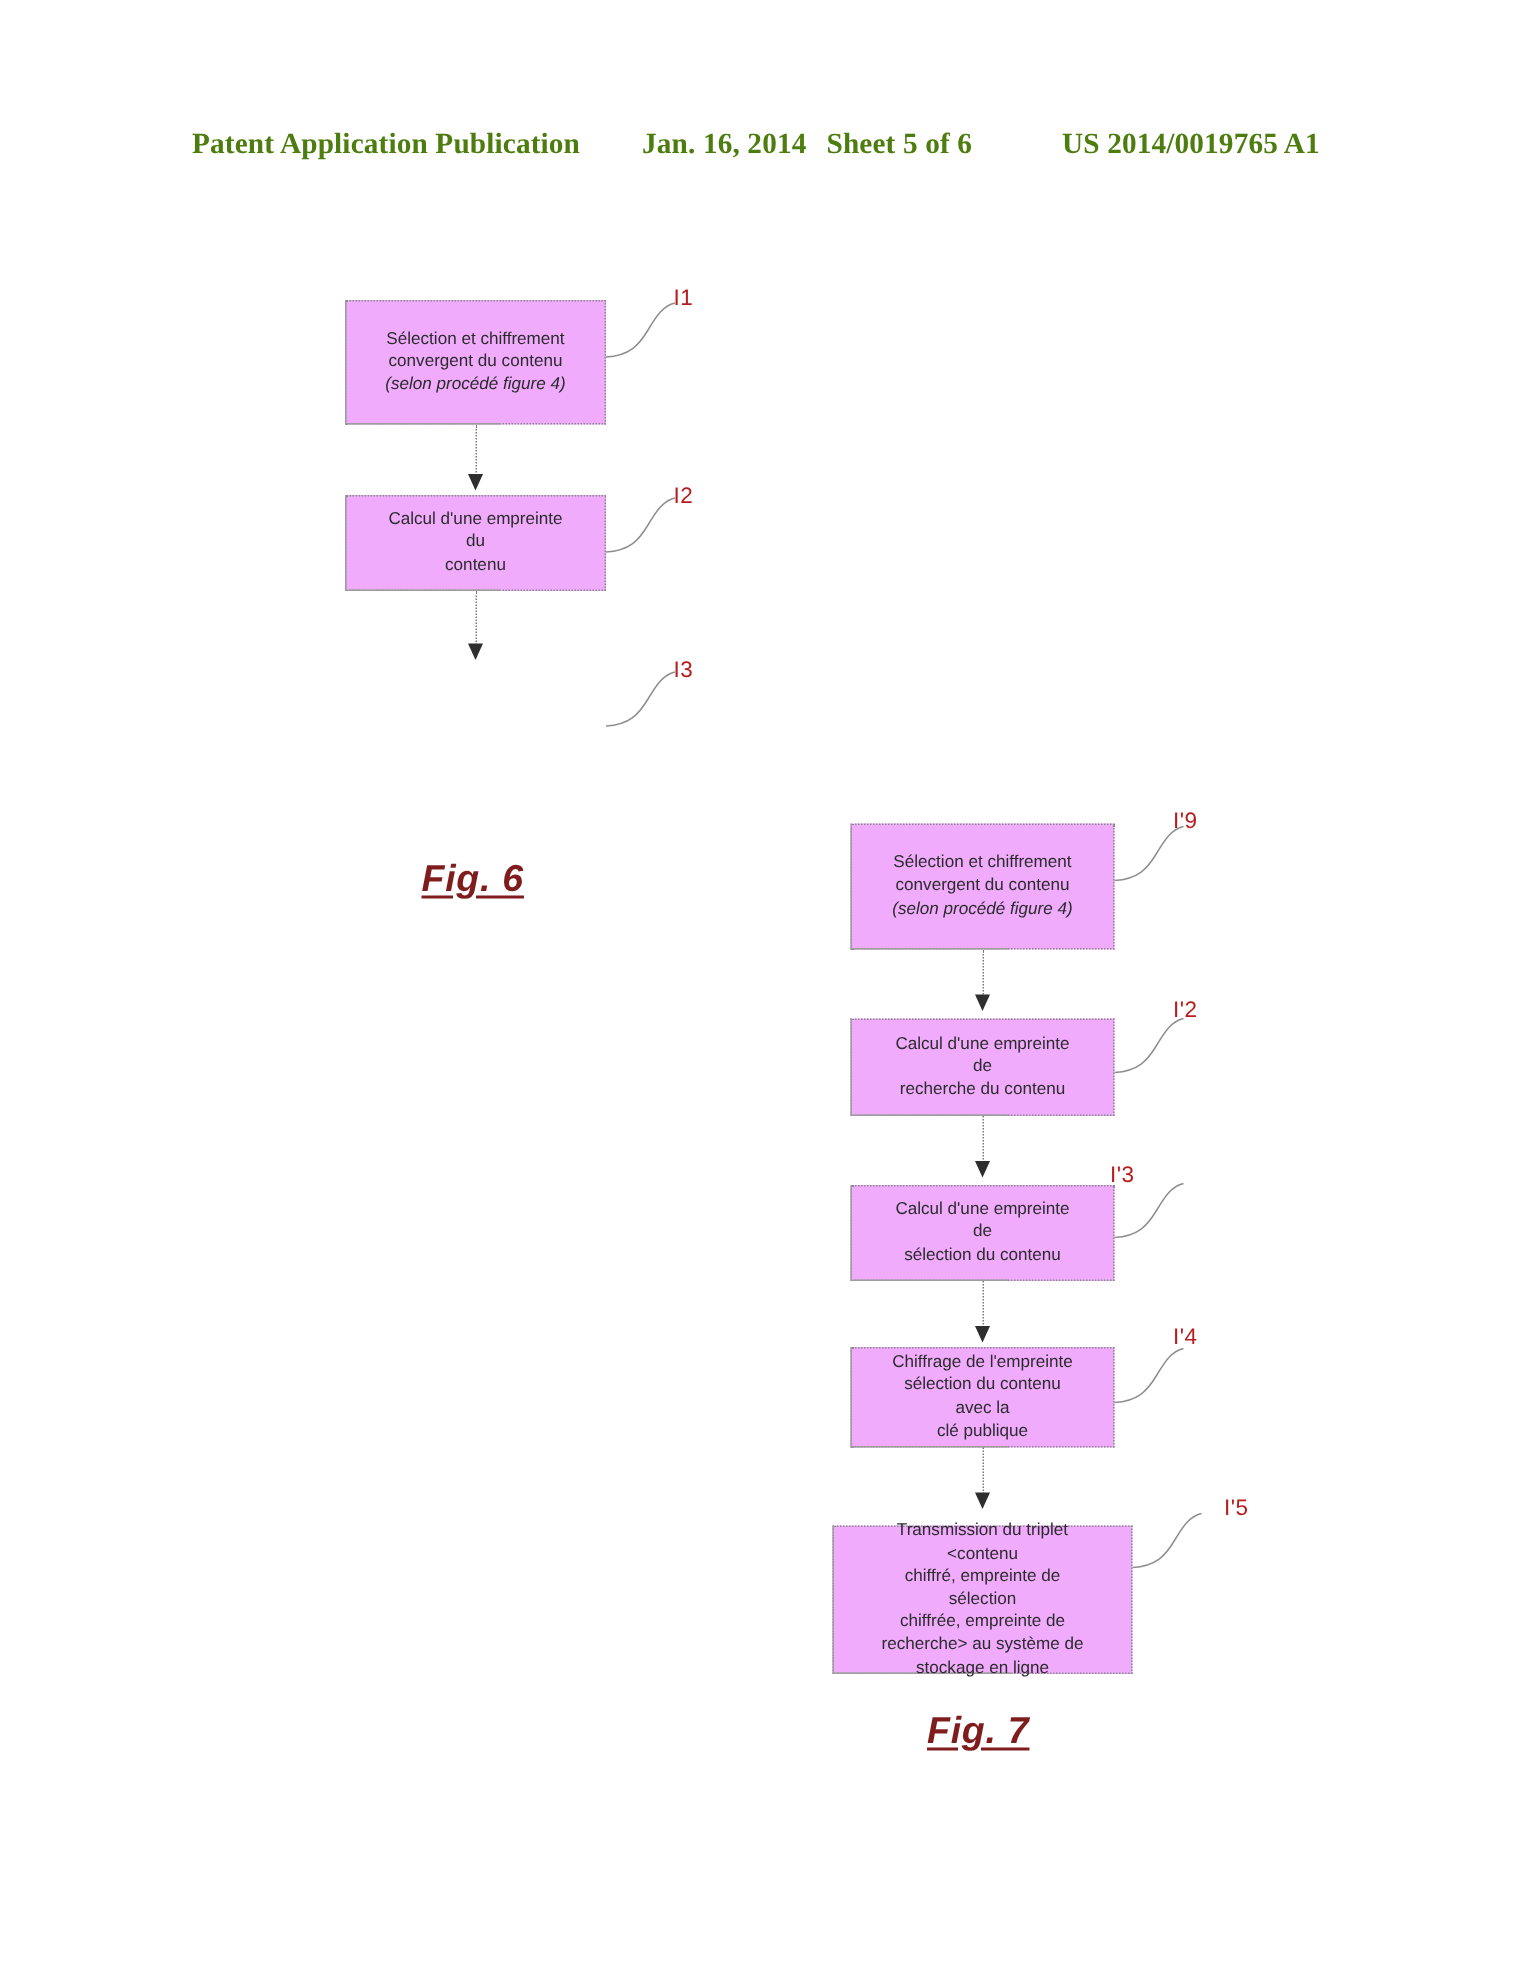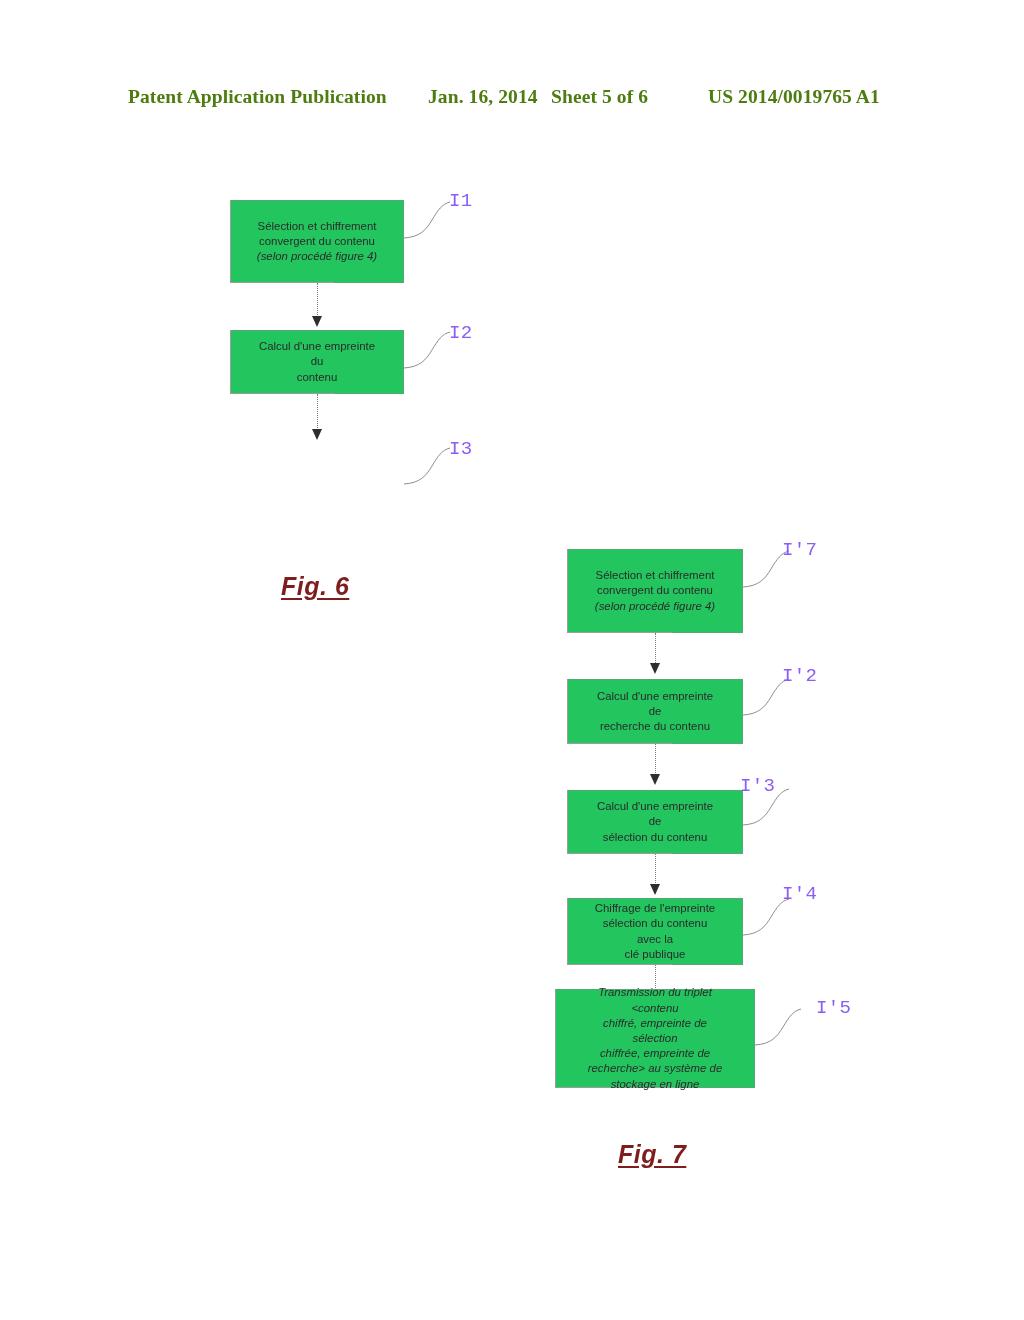--- a/index.html
+++ b/index.html
@@ -39,21 +39,21 @@
 
   
   .fig {
     position: absolute;
   }
 
   .node {
     position: absolute;
     box-sizing: border-box;
     border: 1px dotted #8a8a8a;
-    background: #22c55e;
+    background: #f0abfc;
     display: flex;
     align-items: center;
     justify-content: center;
     text-align: center;
     color: #2b2b2b;
     font-size: 11.4px;
     line-height: 15.2px;
     padding: 3px 25px;
   }
   
@@ -106,24 +106,24 @@
     pointer-events: none;
   }
   .leader path {
     fill: none;
     stroke: #8e8e8e;
     stroke-width: 1;
   }
 
   .ref {
     position: absolute;
-    font-family: Liberation Mono, monospace;
-    font-size: 19px;
+    font-family: Liberation Sans, sans-serif;
+    font-size: 15px;
     font-weight: normal;
-    color: #8b5cf6;
+    color: #b91c1c;
     white-space: nowrap;
     letter-spacing: 0.3px;
   }
 
   .fig-caption {
     position: absolute;
     font-family: "Liberation Sans", sans-serif;
     font-weight: bold;
     font-style: italic;
     font-size: 25px;
@@ -188,21 +188,21 @@
   <div class="node" style="left:567px; top:549px; width:176px; height:84px;">
     <div class="node-text">
       <span>Sélection et chiffrement</span><br>
       <span>convergent du contenu</span><br>
       <span class="it">(selon procédé figure 4)</span>
     </div>
   </div>
   <svg class="leader" style="left:743px; top:545px;" width="56" height="48" viewBox="0 0 56 48">
     <path d="M0,42 C16,41 22,34 28,24 C34,14 38,8 46,6"></path>
   </svg>
-  <div class="ref" style="left:782px; top:539px;">I'7</div>
+  <div class="ref" style="left:782px; top:539px;">I'9</div>
 
   <div class="conn" style="left:655px; top:633px; height:34px;"></div>
   <div class="arrow-head" style="left:650px; top:663px;"></div>
 
   <div class="node" style="left:567px; top:679px; width:176px; height:65px;">
     <div class="node-text">
       <span>Calcul d'une empreinte de</span><br>
       <span>recherche du contenu</span>
     </div>
   </div>
@@ -236,21 +236,21 @@
     </div>
   </div>
   <svg class="leader" style="left:743px; top:893px;" width="56" height="48" viewBox="0 0 56 48">
     <path d="M0,42 C16,41 22,34 28,24 C34,14 38,8 46,6"></path>
   </svg>
   <div class="ref" style="left:782px; top:883px;">I'4</div>
 
   <div class="conn" style="left:655px; top:965px; height:33px;"></div>
   <div class="arrow-head" style="left:650px; top:995px;"></div>
 
-  <div class="node" style="left:555px; top:989px; width:200px; height:99px;font-style:italic;">
+  <div class="node" style="left:555px; top:1017px; width:200px; height:99px;">
     <div class="node-text">
       <span>Transmission du triplet &lt;contenu</span><br>
       <span>chiffré, empreinte de sélection</span><br>
       <span>chiffrée, empreinte de</span><br>
       <span>recherche&gt; au système de</span><br>
       <span>stockage en ligne</span>
     </div>
   </div>
   <svg class="leader" style="left:755px; top:1003px;" width="56" height="48" viewBox="0 0 56 48">
     <path d="M0,42 C16,41 22,34 28,24 C34,14 38,8 46,6"></path>

